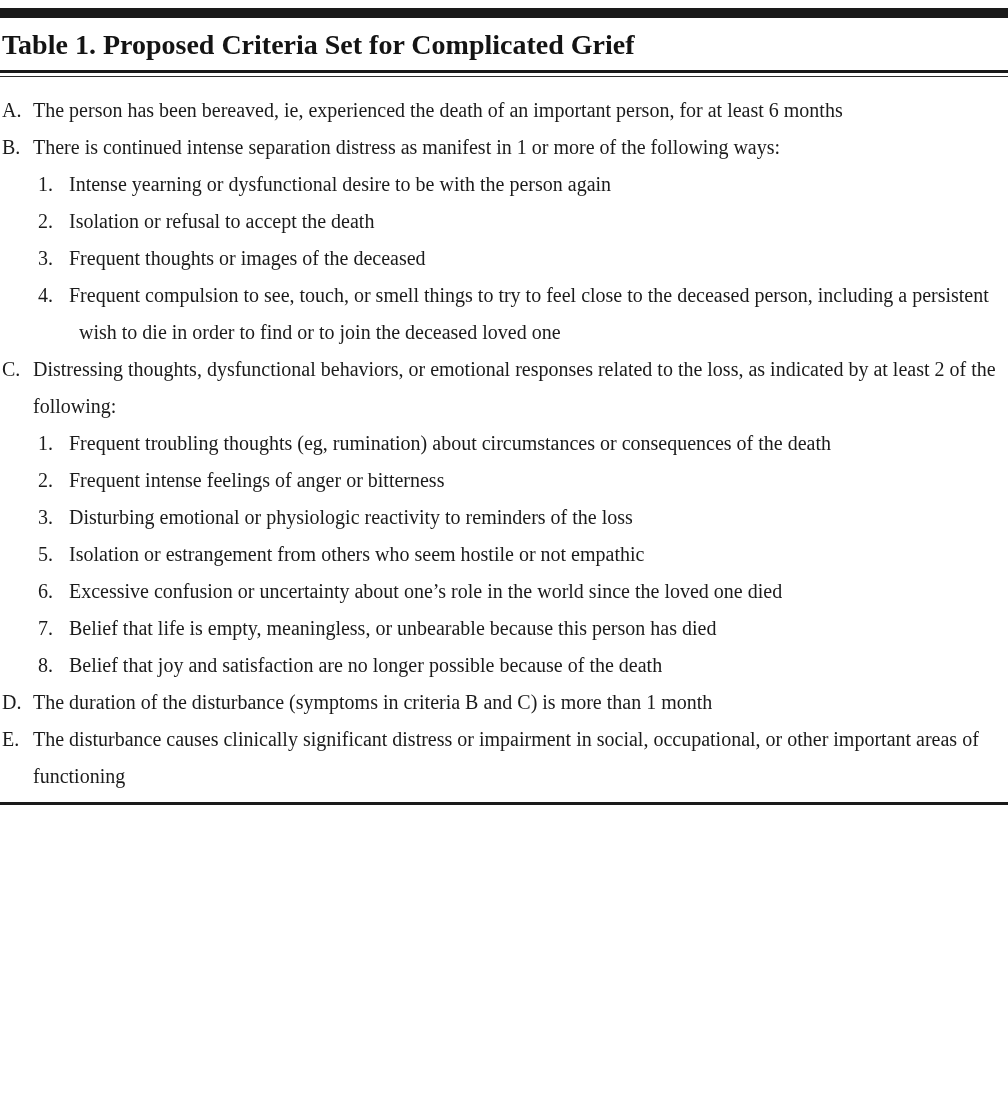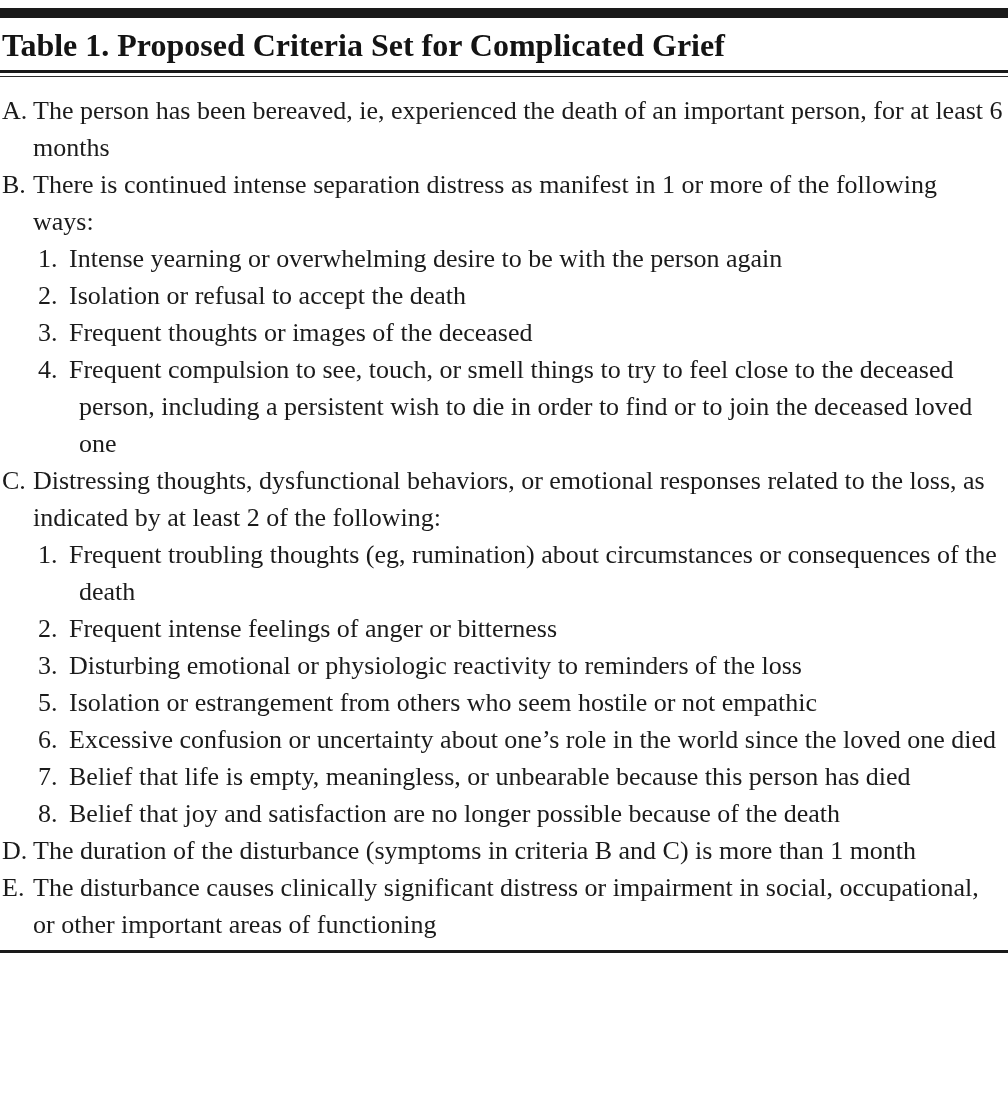--- a/index.html
+++ b/index.html
@@ -15,36 +15,36 @@
   .table-card {
     width: 1008px;
     box-sizing: border-box;
   }
   .top-rule {
     height: 10px;
     background: #1a1a1a;
     margin-top: 8px;
   }
   .table-title {
-    font-size: 32px;
+    font-size: 28px;
     font-weight: bold;
     line-height: 40px;
     margin: 7px 0 5px 2px;
     color: #141414;
   }
   .title-divider {
     height: 3px;               
     border-top: 3px solid #1a1a1a;
     border-bottom: 1px solid #2a2a2a;
     margin: 0;
   }
   .criteria-body {
     margin-top: 15px;
     padding: 0 4px 0 2px;
-    font-size: 26px;
+    font-size: 20px;
     line-height: 37px;
     color: #1b1b1b;
   }
   
   .crit {
     padding-left: 31px;
     text-indent: -31px;
   }
   .crit .lbl {
     display: inline-block;
@@ -81,21 +81,21 @@
   <section class="criteria-body">
 
     <div class="crit">
       <span class="lbl">A.</span><span class="txt">The person has been bereaved, ie, experienced the death of an important person, for at least 6 months</span>
     </div>
 
     <div class="crit">
       <span class="lbl">B.</span><span class="txt">There is continued intense separation distress as manifest in 1 or more of the following ways:</span>
     </div>
     <div class="sub">
-      <span class="num">1.</span><span class="txt">Intense yearning or overwhelming desire to be with the person again</span>
+      <span class="num">1.</span><span class="txt">Intense yearning or dysfunctional desire to be with the person again</span>
     </div>
     <div class="sub">
       <span class="num">2.</span><span class="txt">Isolation or refusal to accept the death</span>
     </div>
     <div class="sub">
       <span class="num">3.</span><span class="txt">Frequent thoughts or images of the deceased</span>
     </div>
     <div class="sub">
       <span class="num">4.</span><span class="txt">Frequent compulsion to see, touch, or smell things to try to feel close to the deceased person, including a persistent wish to die in order to find or to join the deceased loved one</span>
     </div>

